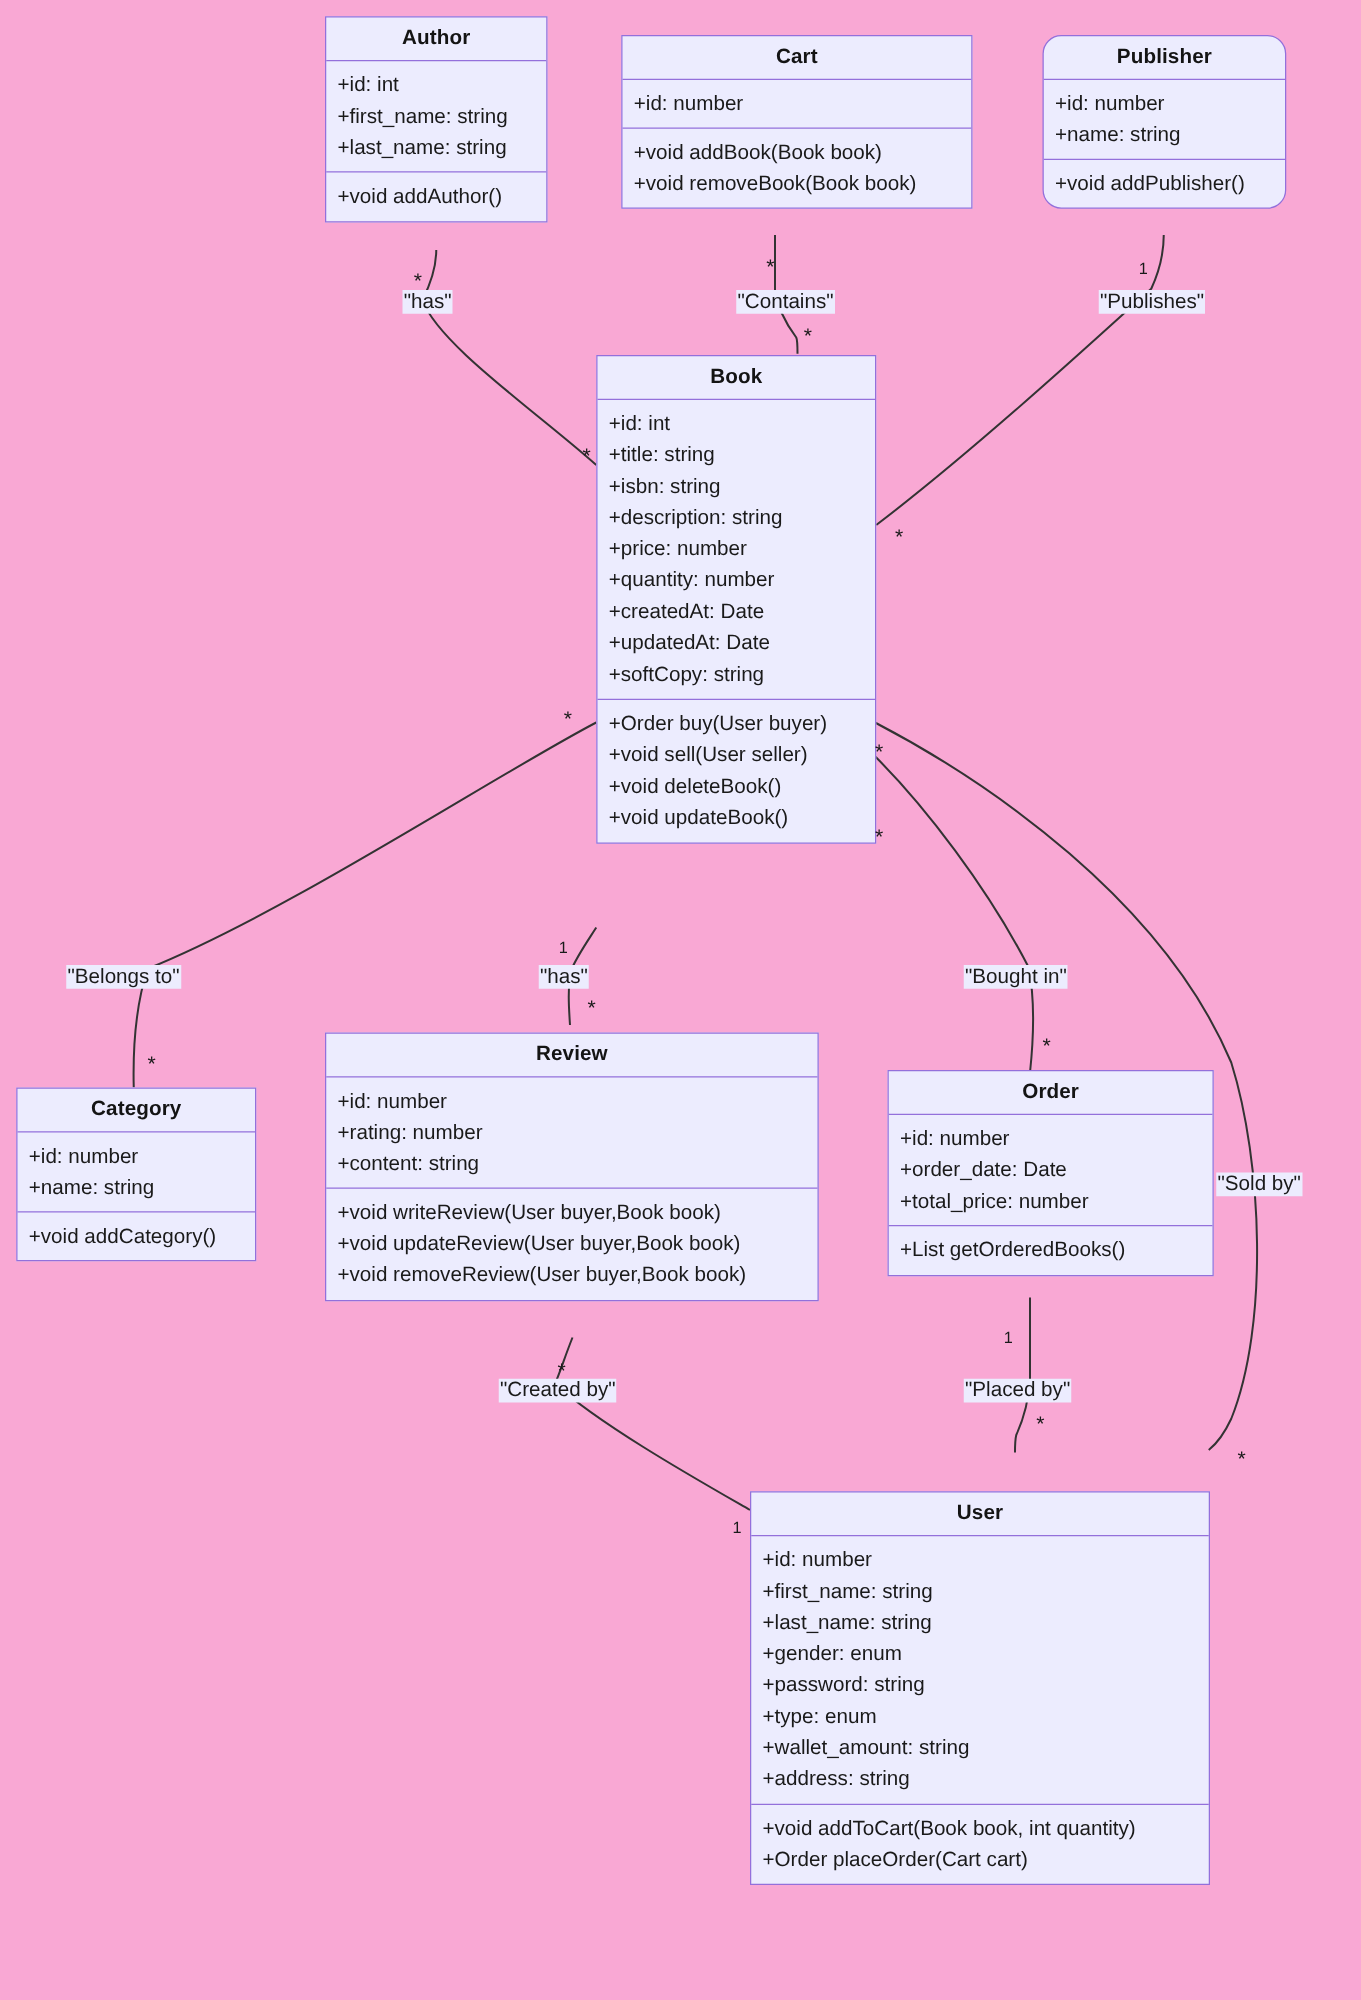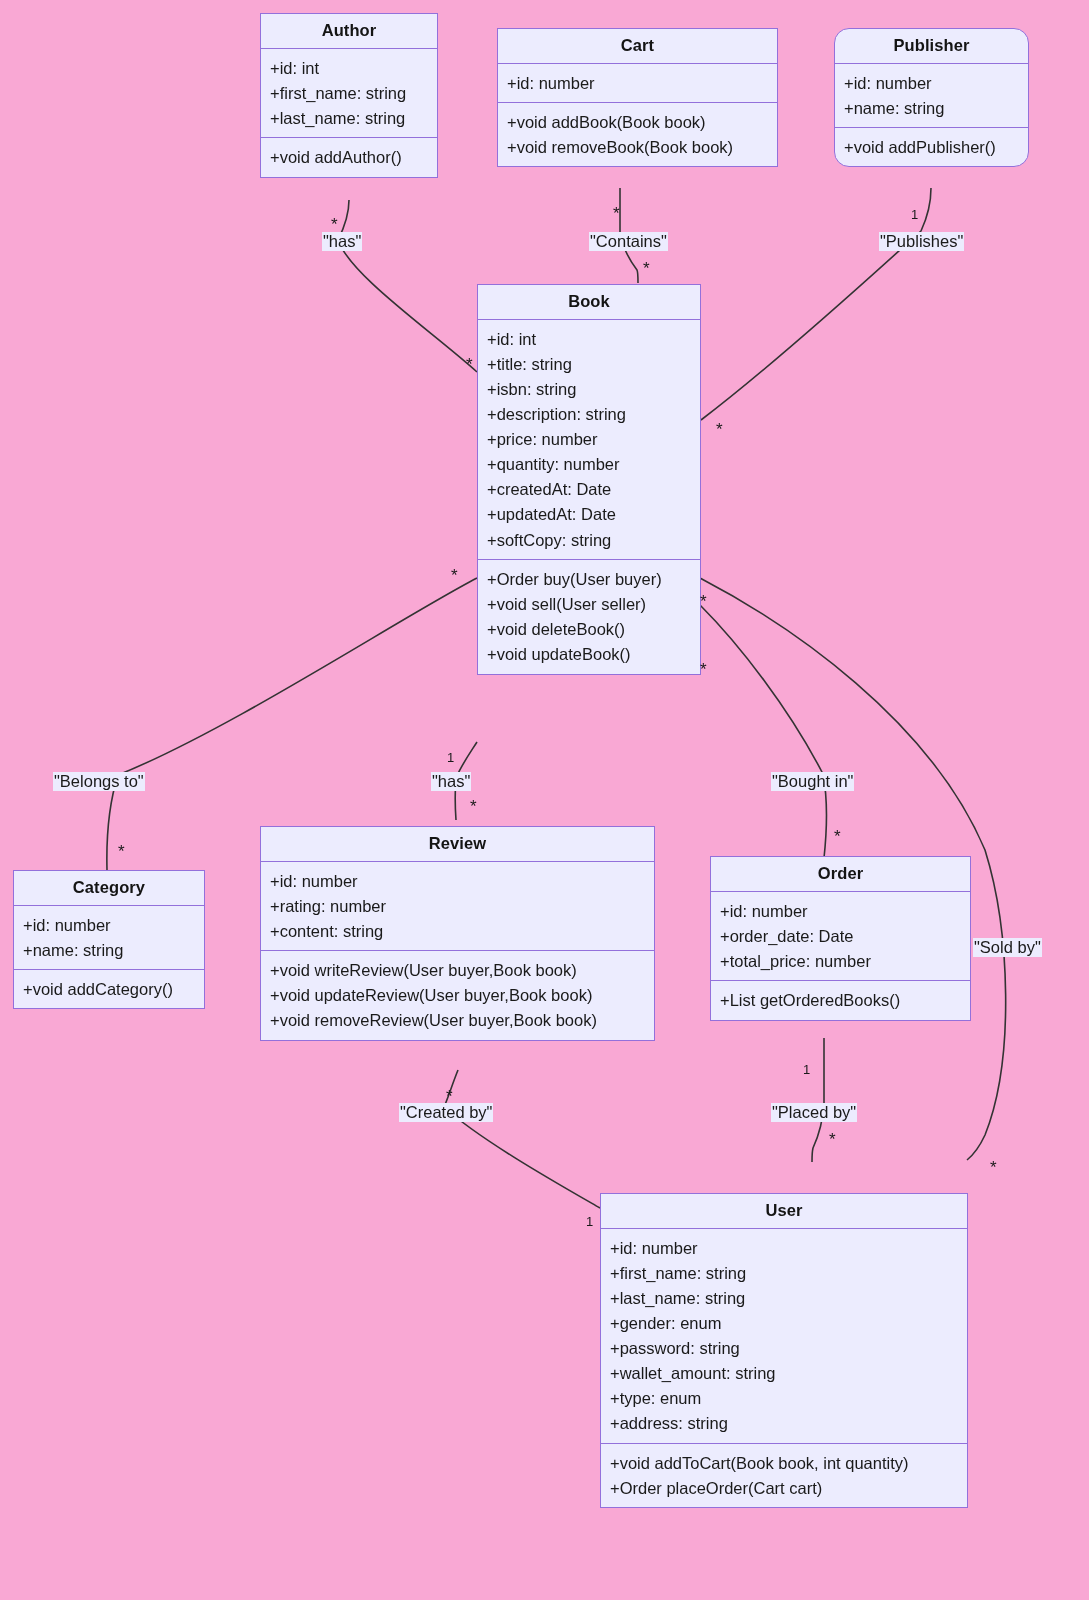--- a/index.html
+++ b/index.html
@@ -197,22 +197,22 @@
   </div>
 
   <div class="uml-class" style="left:600px; top:1157px; width:368px;margin-top:36px;">
     <div class="uml-title">User</div>
     <div class="uml-section">
       <div class="uml-row">+id: number</div>
       <div class="uml-row">+first_name: string</div>
       <div class="uml-row">+last_name: string</div>
       <div class="uml-row">+gender: enum</div>
       <div class="uml-row">+password: string</div>
+      <div class="uml-row">+type: enum</div>
       <div class="uml-row">+wallet_amount: string</div>
-      <div class="uml-row">+type: enum</div>
       <div class="uml-row">+address: string</div>
     </div>
     <div class="uml-section">
       <div class="uml-row">+void addToCart(Book book, int quantity)</div>
       <div class="uml-row">+Order placeOrder(Cart cart)</div>
     </div>
   </div>
 
   <div class="edge-label" style="left:322px; top:232px;">"has"</div>
   <div class="mult star" style="left:331px; top:216px;">*</div>

